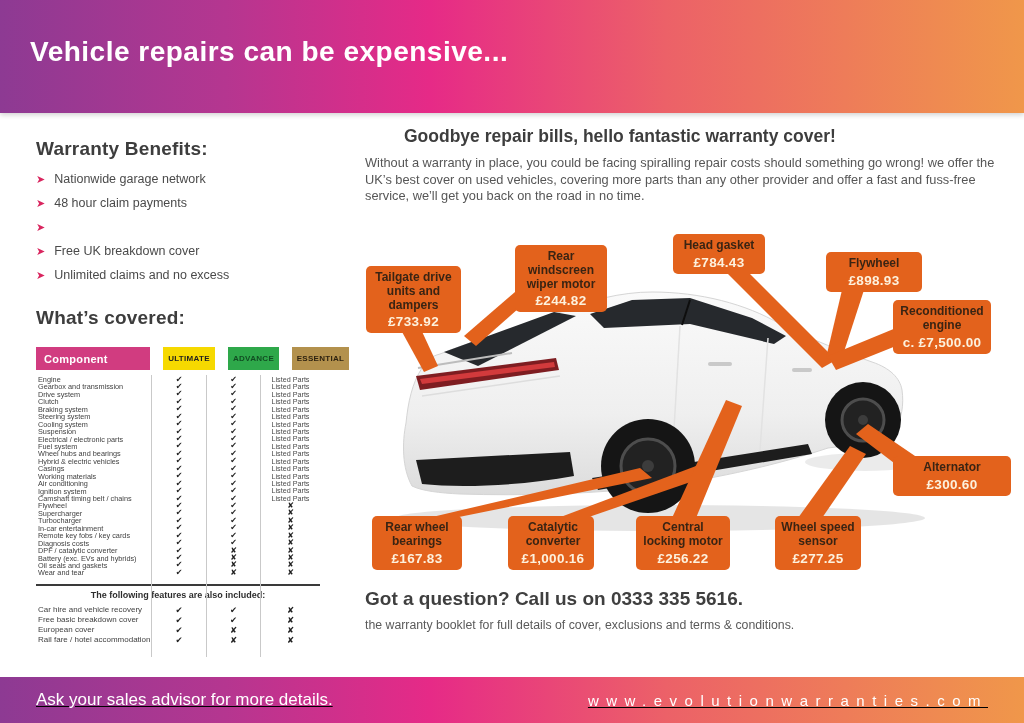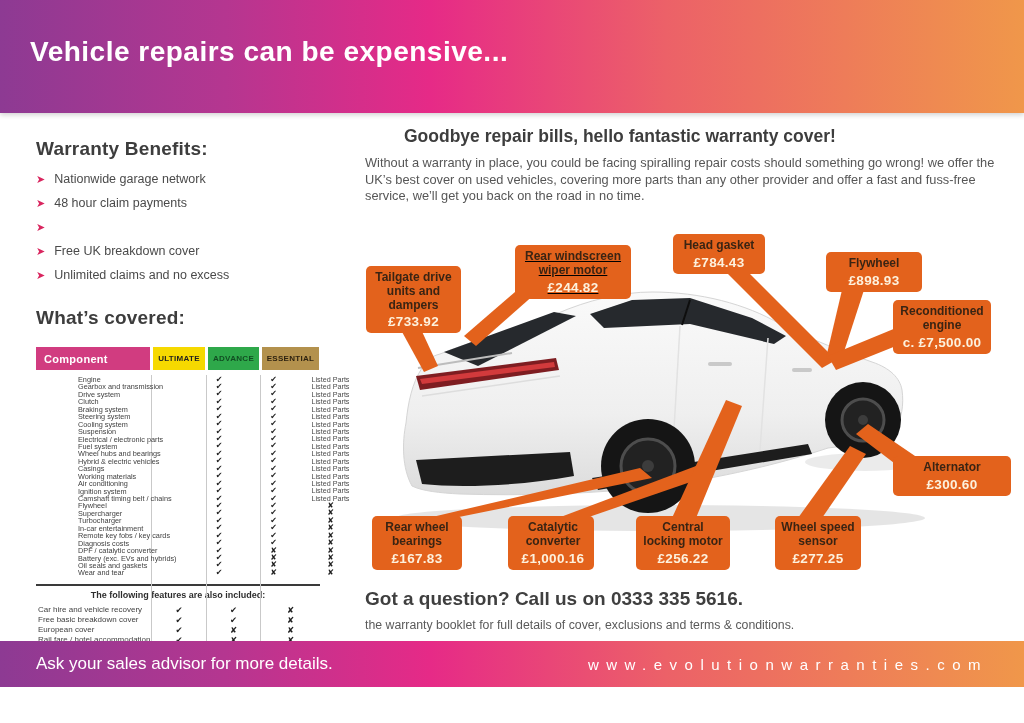--- a/index.html
+++ b/index.html
@@ -7,42 +7,42 @@
   .page {
     position:relative; width:1024px; height:723px; background:#ffffff;
     overflow:hidden; font-family:"Liberation Sans", sans-serif; margin:0 auto;
   }
   
   .banner {
     position:absolute; left:0; width:1024px;
     background:linear-gradient(90deg,#8d3a93 0%,#b53690 22%,#e62a87 42%,#ec6168 65%,#f0974a 100%);
   }
   .banner.top { top:0; height:113px; box-shadow:0 2px 5px rgba(0,0,0,.18); }
-  .banner.bottom { top:641px; height:46px; display:flex; align-items:center; justify-content:space-between; padding:0 36px; }
+  .banner.bottom { top:677px; height:46px; display:flex; align-items:center; justify-content:space-between; padding:0 36px;text-decoration:underline; }
   .banner-title { position:absolute; left:30px; top:36px; color:#fff; font-size:28px; font-weight:600; letter-spacing:.5px; }
   .banner-left-text { color:#fff; font-size:17px; font-weight:500; }
   .banner-right-text { color:#fff; font-size:15px; font-weight:500; letter-spacing:7.5px; }
 
   
   .left-col { position:absolute; left:36px; top:138px; width:290px; }
   .section-title { font-size:19px; font-weight:700; color:#3d3d3d; letter-spacing:.2px; }
   .benefits { margin-top:12px; }
   .benefit-item { display:flex; align-items:flex-start; gap:9px; margin-bottom:9px; font-size:12.5px; color:#4a4a4a; }
   .benefit-arrow { color:#d9265f; font-family:"DejaVu Sans", sans-serif; font-size:11px; line-height:15px; }
   .covered-title { margin-top:24px; }
 
   
   .ctable { position:relative; margin-top:18px; width:284px; }
-  .thead { display:grid; grid-template-columns:114px 52px 51px 57px; column-gap:3px; }
+  .thead { display:grid; grid-template-columns:114px 52px 51px 57px; column-gap:13px; }
   .thcell { height:23px; display:flex; align-items:center; justify-content:center; font-weight:700; }
   .th-component { background:#d13c80; color:#fff; font-size:11px; justify-content:flex-start; padding-left:8px; letter-spacing:.3px; }
   .th-ultimate { background:#f6d900; color:#1f1f1f; font-size:8px; letter-spacing:.3px; }
   .th-advance { background:#2ea84a; color:#114d22; font-size:8px; letter-spacing:.3px; }
   .th-essential { background:#b3914d; color:#2e2210; font-size:8px; letter-spacing:.3px; }
-  .tbody { margin-top:5px; position:relative;margin-left:40px; }
+  .tbody { margin-top:5px; position:relative; }
   .vsep { position:absolute; width:1px; background:#c9c9c9; top:28px; bottom:-12px; }
   .vsep.v1 { left:115px; } .vsep.v2 { left:170px; } .vsep.v3 { left:224px; }
   .trow { display:grid; grid-template-columns:114px 52px 51px 57px; column-gap:3px; height:7.45px; align-items:center; }
   .cname { font-size:7.3px; color:#3f3f3f; white-space:nowrap; padding-left:2px; }
   .cmark { text-align:center; font-family:"DejaVu Sans", sans-serif; font-weight:700; color:#1c1c1c; line-height:1; }
   .mark-check { font-size:8px; }
   .mark-cross { font-size:8px; }
   .mark-listed { font-size:7.2px; font-family:"Liberation Sans", sans-serif; font-weight:400; color:#4a4a4a; }
   .features-rule { height:2px; background:#3a3a3a; margin:8px 0 4px 0; }
   .features-title { text-align:center; font-size:9px; font-weight:700; color:#2e2e2e; margin-bottom:5px; }
@@ -54,21 +54,21 @@
   .right-col { position:absolute; left:365px; top:126px; width:640px; }
   .headline { font-size:17.5px; font-weight:700; color:#3d3d3d;margin-left:39px; }
   .intro { margin-top:8px; font-size:12.8px; line-height:1.3; color:#565656; }
 
   .diagram { position:absolute; left:360px; top:228px; width:660px; height:350px; }
   .diagram svg { position:absolute; left:0; top:0; }
   .callout { position:absolute; background:#e3621c; border-radius:5px; padding:5px 4px 4px 4px; text-align:center; }
   .callout-label { font-size:12px; line-height:1.15; font-weight:700; color:#3a2413; }
   .callout-price { margin-top:2px; font-size:13.5px; font-weight:700; color:#fdf1dd; letter-spacing:.3px; }
   .co-tailgate { left:6px; top:38px; width:95px; }
-  .co-rear-wiper { left:155px; top:17px; width:116px;text-decoration:underline; }
+  .co-rear-wiper { left:155px; top:17px; width:92px; }
   .co-head-gasket { left:313px; top:6px; width:92px; }
   .co-flywheel { left:466px; top:24px; width:96px; }
   .co-recon-engine { left:533px; top:72px; width:98px; }
   .co-alternator { left:533px; top:228px; width:118px; }
   .co-rear-wheel-bearings { left:12px; top:288px; width:90px; }
   .co-catalytic { left:148px; top:288px; width:86px;padding-left:8px; }
   .co-central-locking { left:276px; top:288px; width:94px; }
   .co-wheel-speed { left:415px; top:288px; width:86px; }
 
   .question-block { position:absolute; left:365px; top:588px; }

